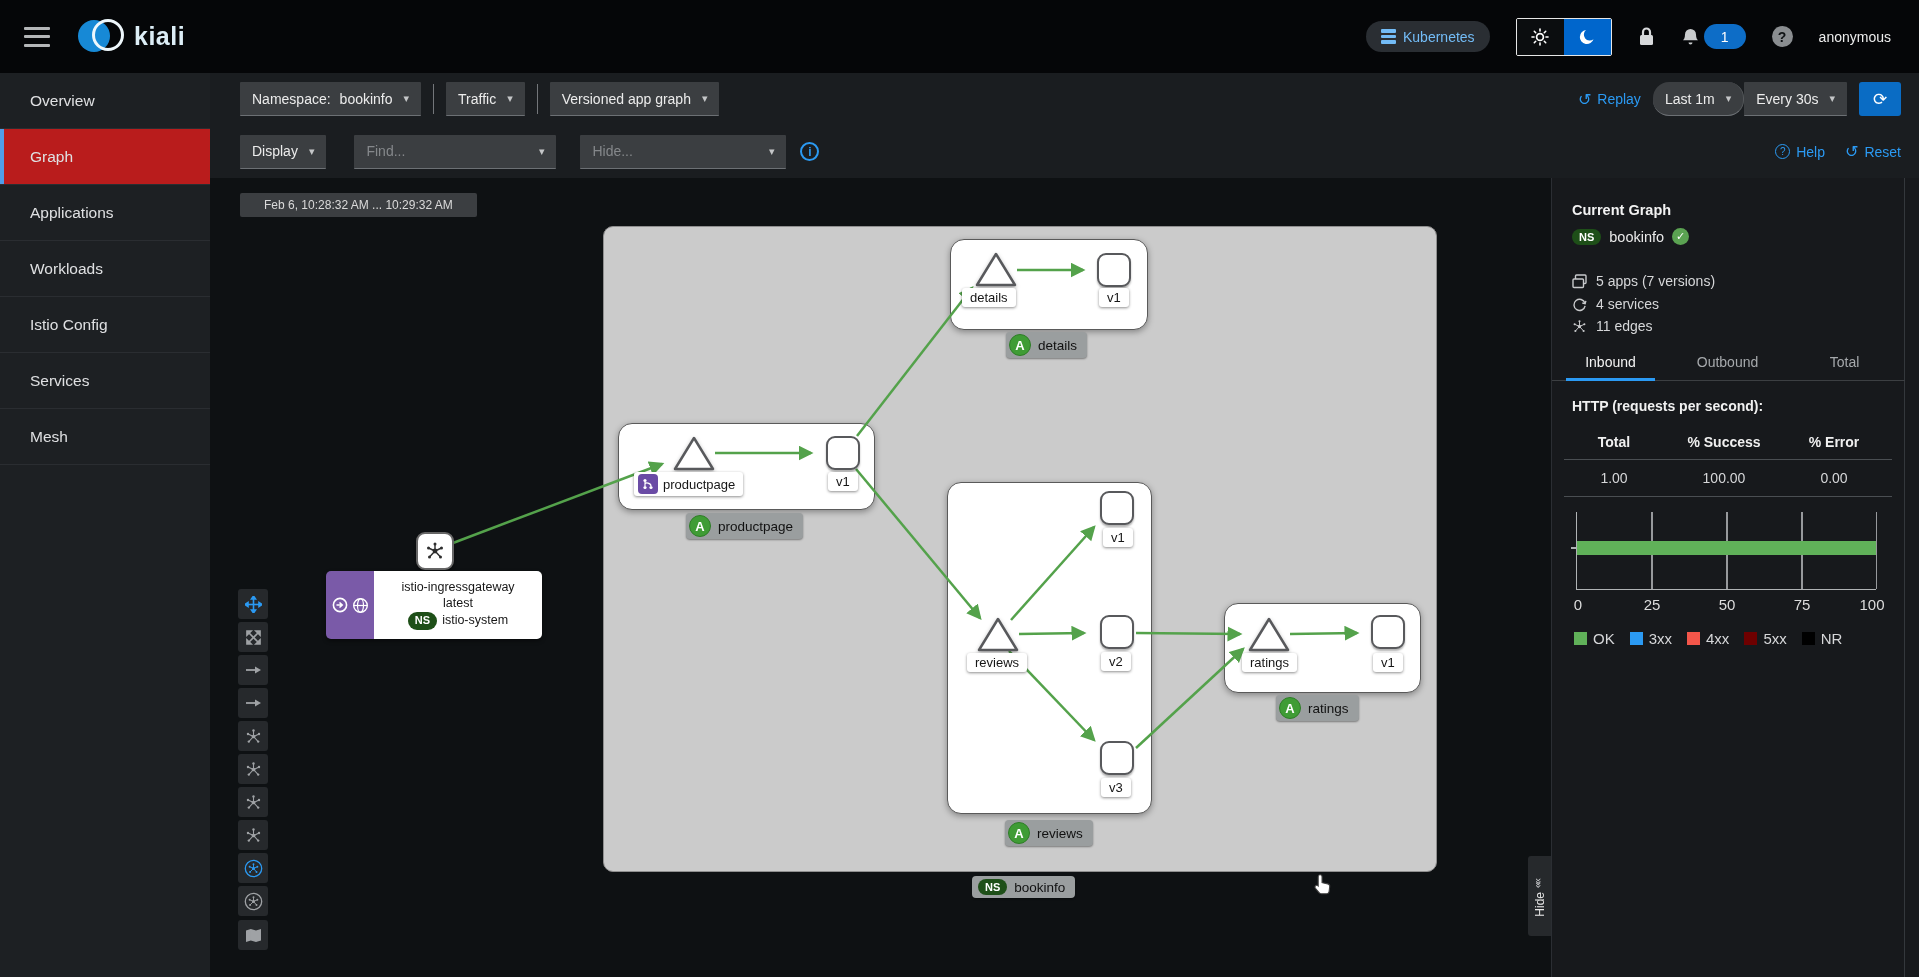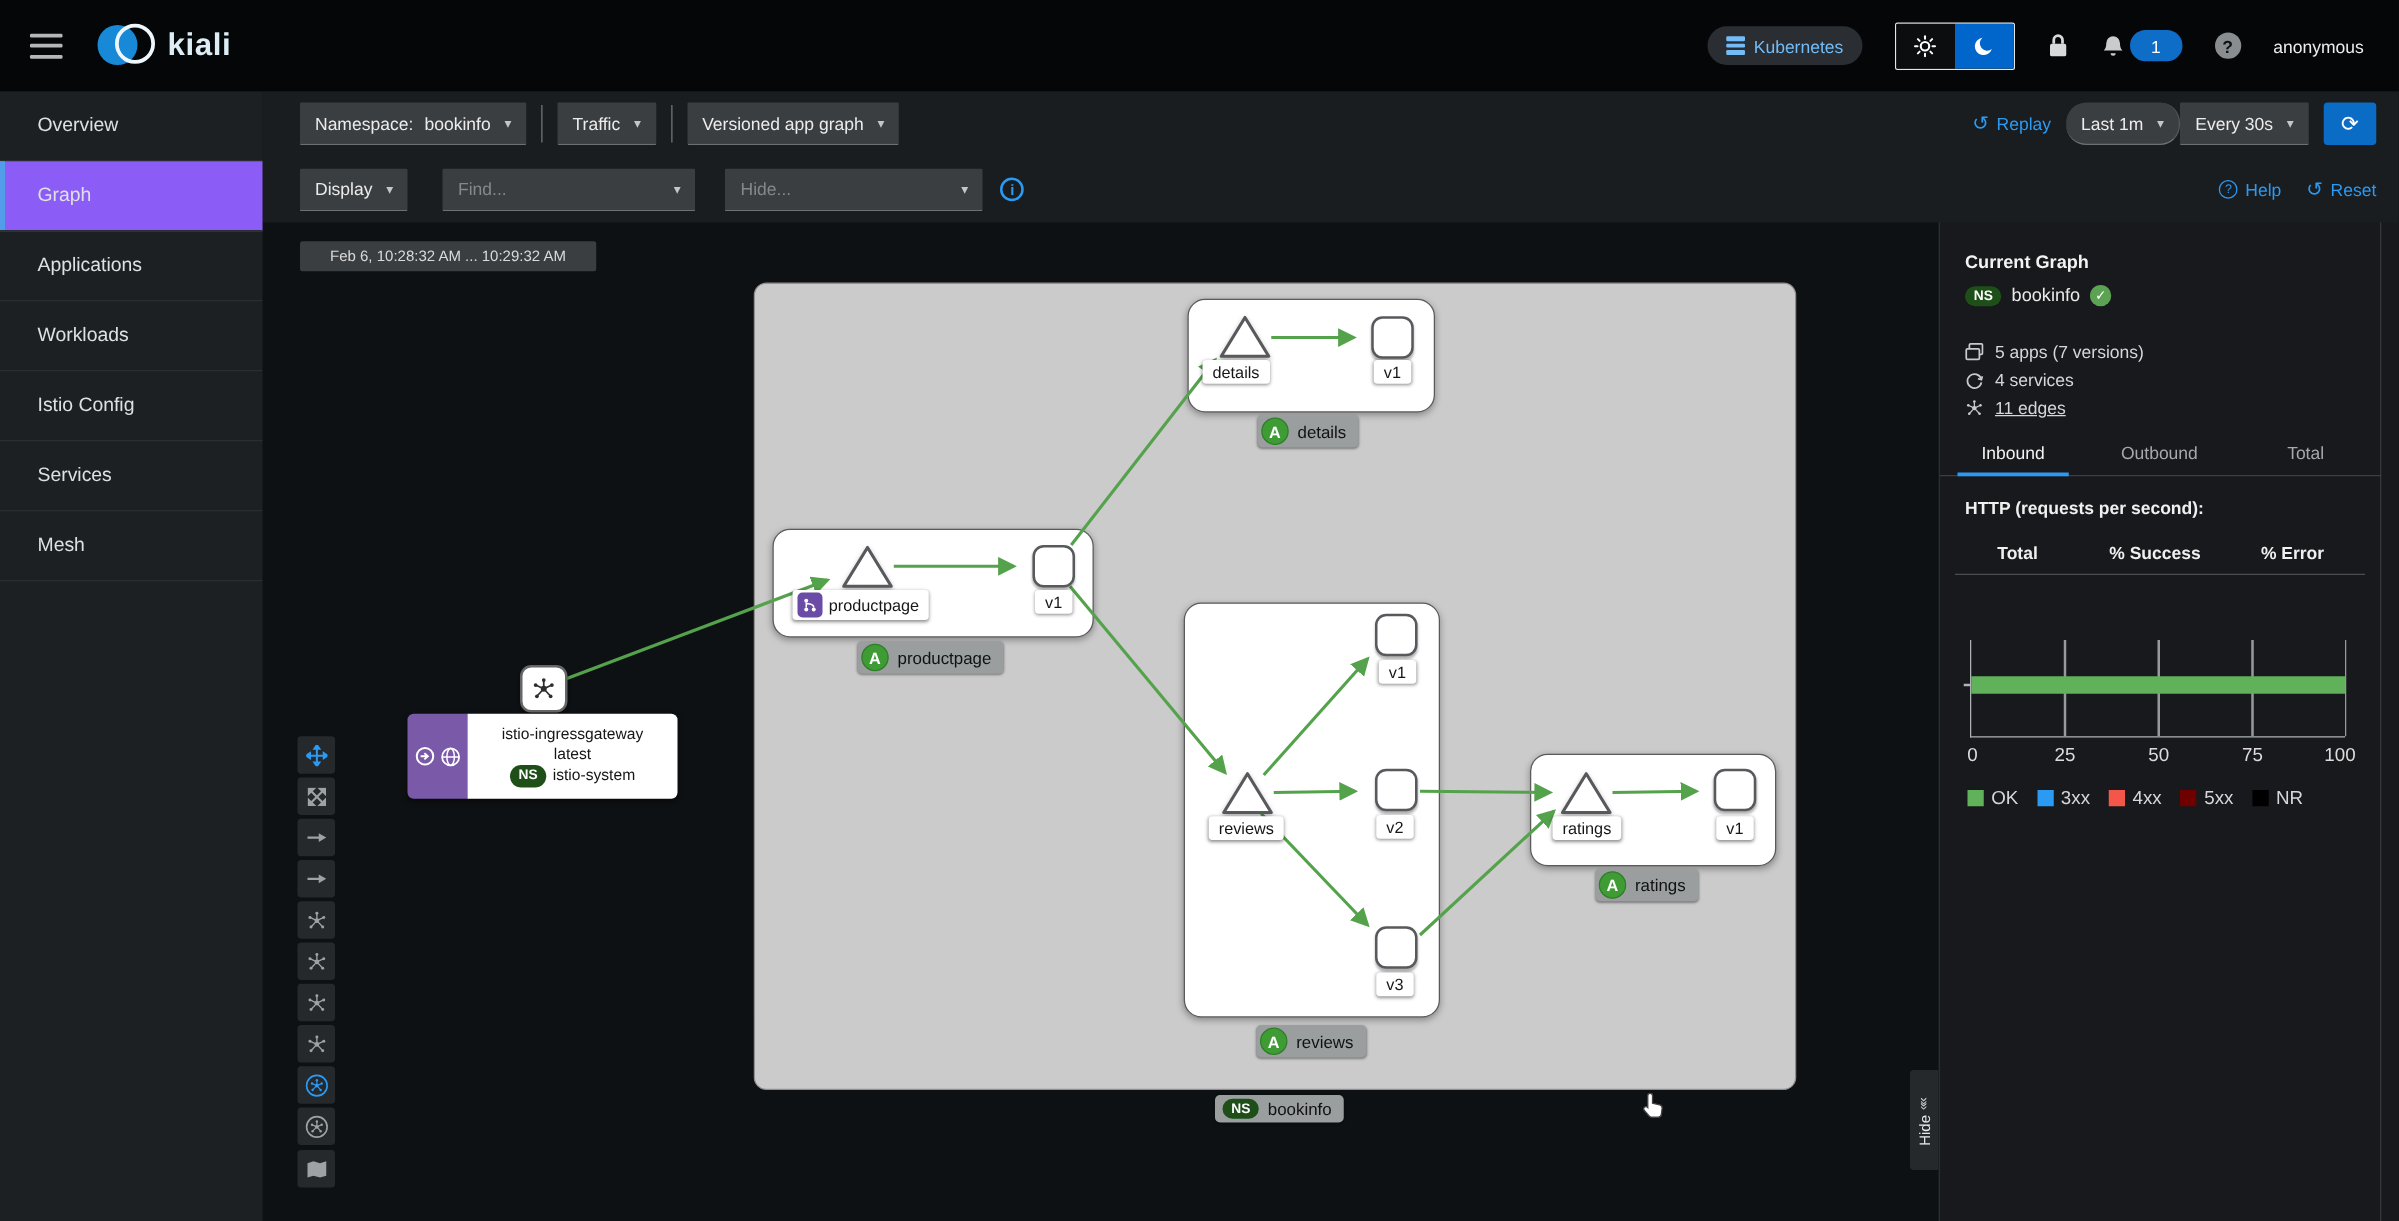--- a/index.html
+++ b/index.html
@@ -26,21 +26,21 @@
   .icon-btn { background:none; border:none; cursor:pointer; display:flex; align-items:center; }
   .notif { display:flex; align-items:center; gap:4px; cursor:pointer; }
   .notif-badge { background:#0d6dc7; color:#fff; border-radius:13px; min-width:42px; height:25px; display:flex; align-items:center; justify-content:center; font-size:14px; }
   .q-circle { width:21px; height:21px; border-radius:50%; background:#8a8d90; color:#0f1214; font-weight:bold; font-size:14px; display:flex; align-items:center; justify-content:center; }
   .username { font-size:14px; color:#ededed; }
 
   
   #sidebar { position:absolute; left:0; top:73px; width:210px; height:904px; background:#1d2023; z-index:20; }
   .nav-item { height:56px; display:flex; align-items:center; padding-left:30px; color:#dfe0e2; font-size:15.5px;
     border-bottom:1px solid #2a2d31; cursor:pointer; position:relative; }
-  .nav-item.active { background:#8b5cf6;text-align:center; }
+  .nav-item.active { background:#b91c1c;text-align:center; }
   .nav-item.active::before { content:""; position:absolute; left:0; top:0; bottom:0; width:4px; background:#519de9; }
 
   
   #main { position:absolute; left:210px; top:73px; width:1709px; height:904px; background:#1a1d20; }
   .toolbar-row { position:relative; display:flex; align-items:center; padding-left:30px; }
   #toolbar1 { height:52px; }
   #toolbar2 { height:53px; }
   .pf-select { display:flex; align-items:center; gap:9px; background:#3b3e41; border:none; border-bottom:1px solid #6c7074;
     height:34px; padding:0 12px; color:#ececec; font-size:14px; cursor:pointer; border-radius:1px; white-space:nowrap; }
   .caret { font-size:11px; color:#c4c6c8; margin-left:2px; }
@@ -585,21 +585,21 @@
           </svg>
         <span>5 apps (7 versions)</span>
       </div>
       <div class="stat-row" style="top:118px;">
         <svg width="15" height="15" viewBox="0 0 16 16">
             <path d="M13.8 6.5 a6 6 0 1 0 .2 3" fill="none" stroke="#c8c9cb" stroke-width="1.5"></path>
             <path d="M14.8 4.2 l-.8 3 l-3-.8" fill="none" stroke="#c8c9cb" stroke-width="1.5"></path>
           </svg>
         <span>4 services</span>
       </div>
-      <div class="stat-row" style="top:140px;text-decoration:underline;">
+      <div class="stat-row" style="top:140px;">
         <svg width="15" height="15" viewBox="0 0 20 20">
             <g stroke="#c8c9cb" stroke-width="1.3">
               <line x1="10" y1="10" x2="10" y2="3"></line>
               <line x1="10" y1="10" x2="16.5" y2="7"></line>
               <line x1="10" y1="10" x2="15.5" y2="16"></line>
               <line x1="10" y1="10" x2="4.5" y2="16"></line>
               <line x1="10" y1="10" x2="3.5" y2="7"></line>
             </g>
             <circle cx="10" cy="10" r="2.2" fill="#c8c9cb"></circle>
             <circle cx="10" cy="3" r="1.4" fill="#c8c9cb"></circle>
@@ -623,20 +623,25 @@
           </div>
       </div>
 
       <div class="http-title">HTTP (requests per second):</div>
 
       <div class="rate-table">
         <div class="hdr">
           <div>Total</div>
           <div>% Success</div>
           <div>% Error</div>
+        </div>
+        <div class="row">
+          <div>1.00</div>
+          <div>100.00</div>
+          <div>0.00</div>
         </div>
       </div>
 
       <div id="chart">
         <div class="gridline" style="left:74px;"></div>
         <div class="gridline" style="left:149px;"></div>
         <div class="gridline" style="left:224px;"></div>
         <div class="gridline" style="left:298.5px;"></div>
         <div class="ytick"></div>
         <div class="bar" style="width:100%;"></div>

